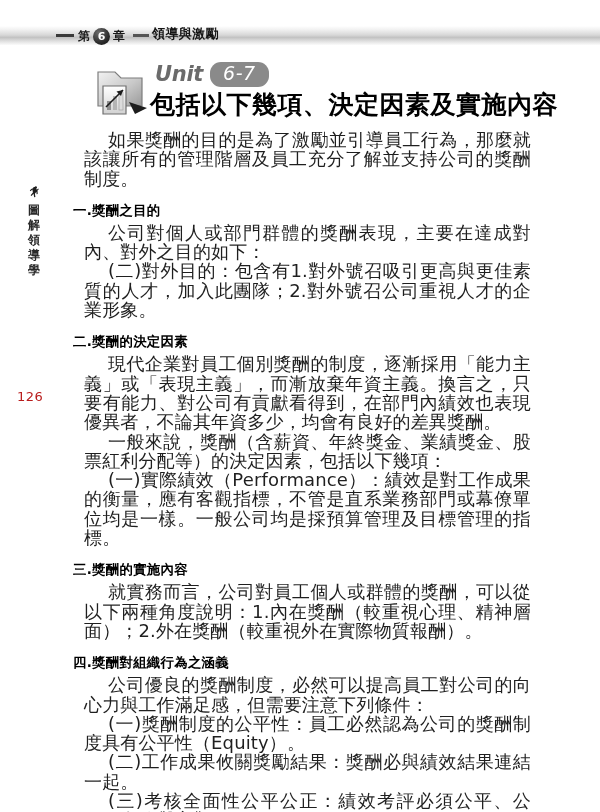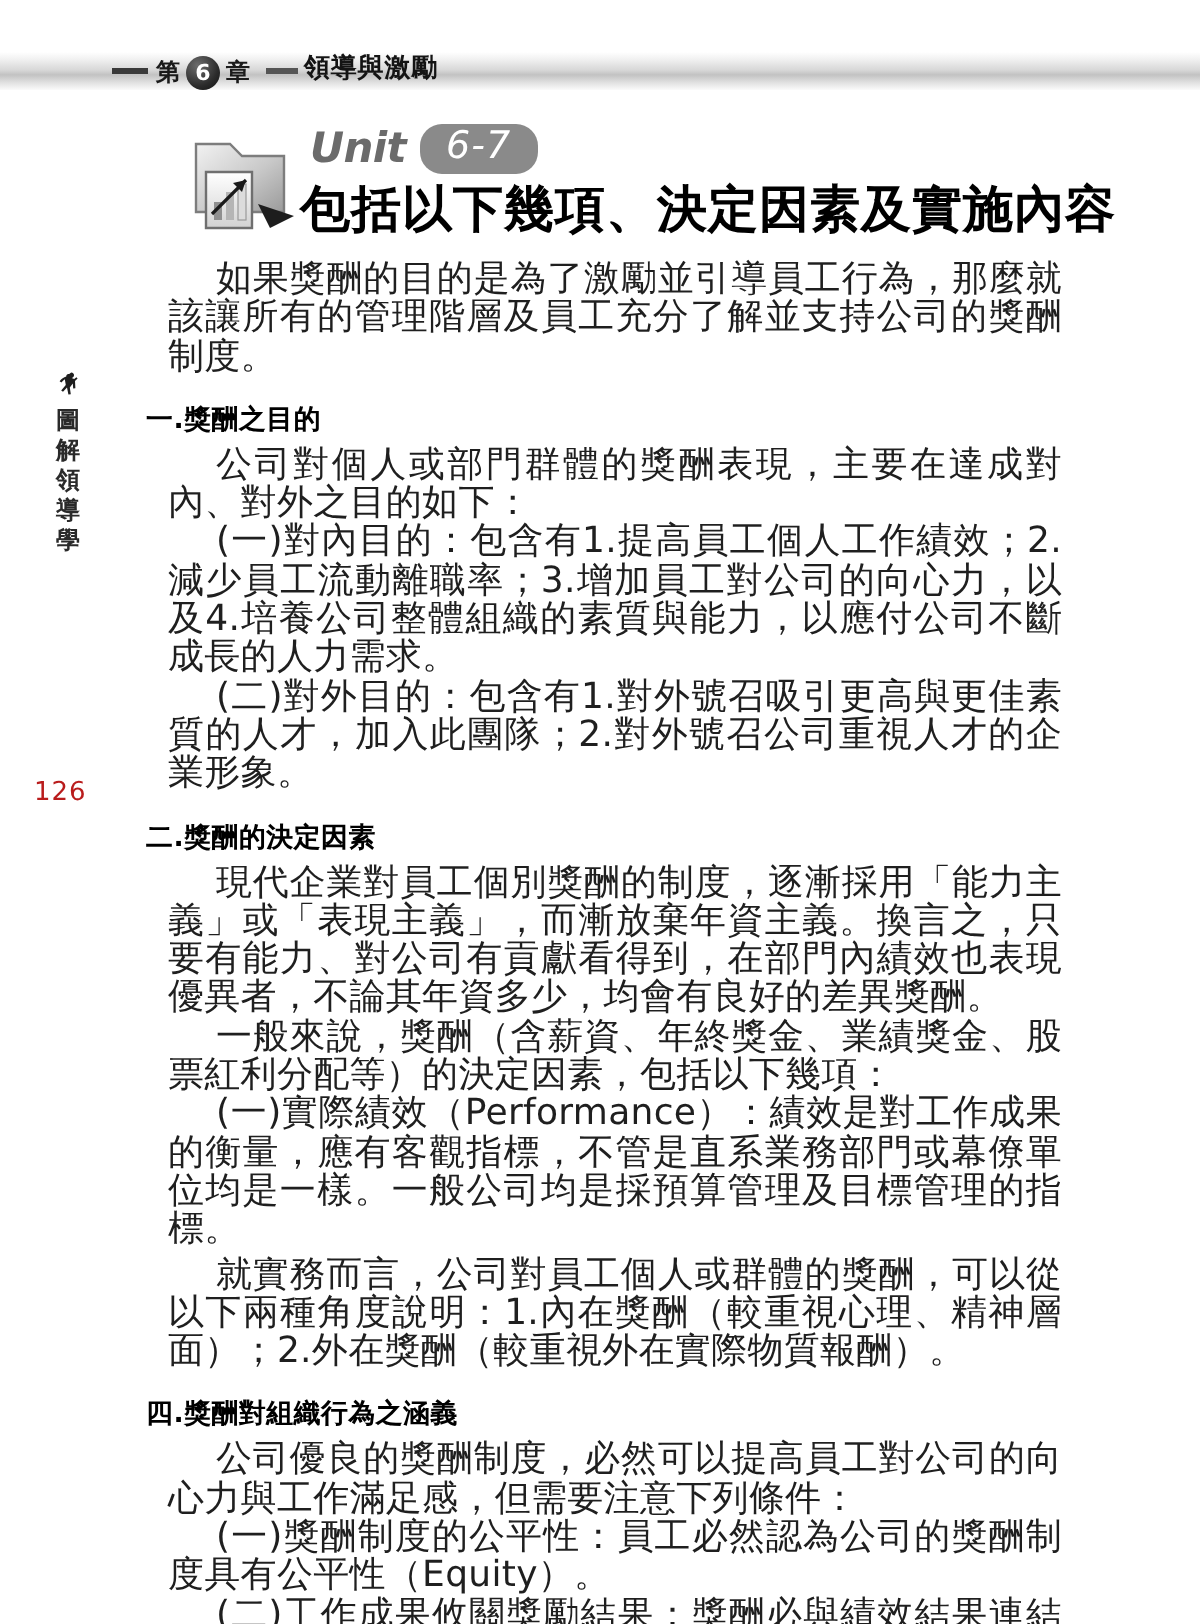--- a/index.html
+++ b/index.html
@@ -253,28 +253,28 @@
   <span>學</span>
 </div>
 <div class="page-number">126</div>
 
 <div class="body-col">
 
   <p class="para">如果獎酬的目的是為了激勵並引導員工行為，那麼就該讓所有的管理階層及員工充分了解並支持公司的獎酬制度。</p>
 
   <h2 class="sec-head gap-before-head">一.獎酬之目的</h2>
   <p class="para gap-after-head">公司對個人或部門群體的獎酬表現，主要在達成對內、對外之目的如下：</p>
-  <p class="para gap-para">(一)對內目的：包含有1.提高員工個人工作績效；2.減少員工流動離職率；3.增加員工對公司的向心力，以及4.培養公司整體組織的素質與能力，以應付公司不斷成長的人力需求。</p>
   <p class="para gap-para">(二)對外目的：包含有1.對外號召吸引更高與更佳素質的人才，加入此團隊；2.對外號召公司重視人才的企業形象。</p>
 
   <h2 class="sec-head gap-before-head">二.獎酬的決定因素</h2>
   <p class="para gap-after-head">現代企業對員工個別獎酬的制度，逐漸採用「能力主義」或「表現主義」，而漸放棄年資主義。換言之，只要有能力、對公司有貢獻看得到，在部門內績效也表現優異者，不論其年資多少，均會有良好的差異獎酬。</p>
   <p class="para gap-para">一般來說，獎酬（含薪資、年終獎金、業績獎金、股票紅利分配等）的決定因素，包括以下幾項：</p>
   <p class="para gap-para">(一)實際績效（Performance）：績效是對工作成果的衡量，應有客觀指標，不管是直系業務部門或幕僚單位均是一樣。一般公司均是採預算管理及目標管理的指標。</p>
 
+  <h2 class="sec-head gap-before-head">三.獎酬的實施內容</h2>
   <p class="para gap-after-head">就實務而言，公司對員工個人或群體的獎酬，可以從以下兩種角度說明：1.內在獎酬（較重視心理、精神層面）；2.外在獎酬（較重視外在實際物質報酬）。</p>
 
   <h2 class="sec-head gap-before-head">四.獎酬對組織行為之涵義</h2>
   <p class="para gap-after-head">公司優良的獎酬制度，必然可以提高員工對公司的向心力與工作滿足感，但需要注意下列條件：</p>
   <p class="para gap-para">(一)獎酬制度的公平性：員工必然認為公司的獎酬制度具有公平性（Equity）。</p>
   <p class="para gap-para">(二)工作成果攸關獎勵結果：獎酬必與績效結果連結一起。</p>
   <p class="para gap-para">(三)考核全面性公平公正：績效考評必須公平、公正、有效與客觀。</p>
   <p class="para gap-para">(四)中高階主管的獎酬著重差異化需求：獎酬愈往中高階主管看，愈需要配合個別員工的個人差異化需求。</p>
 
 </div>

